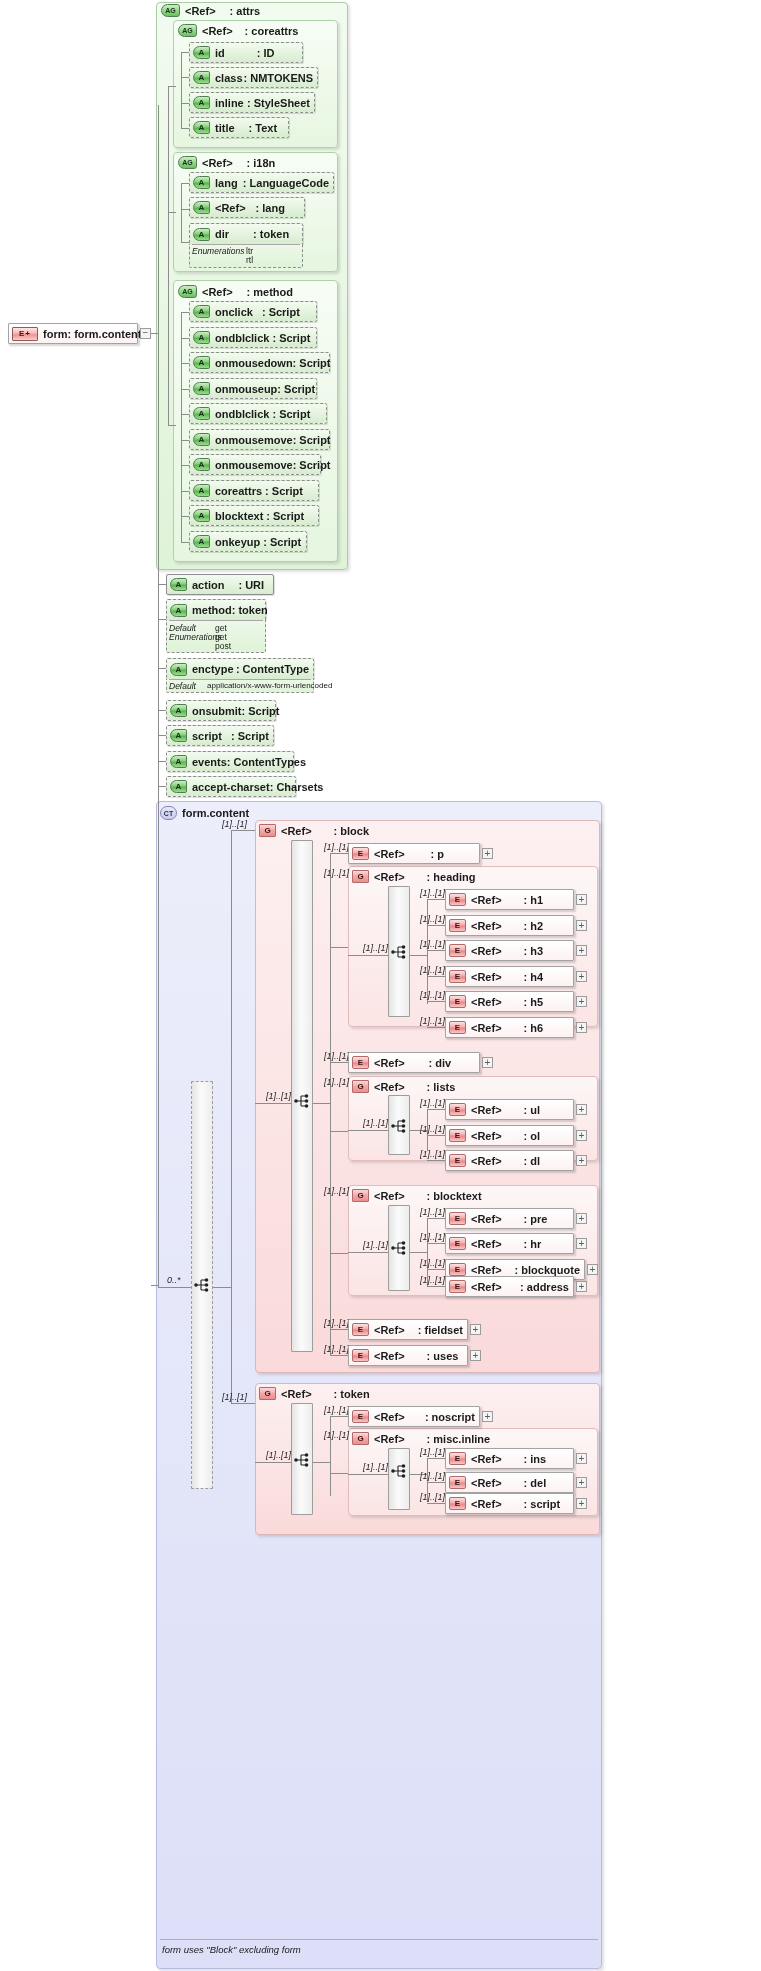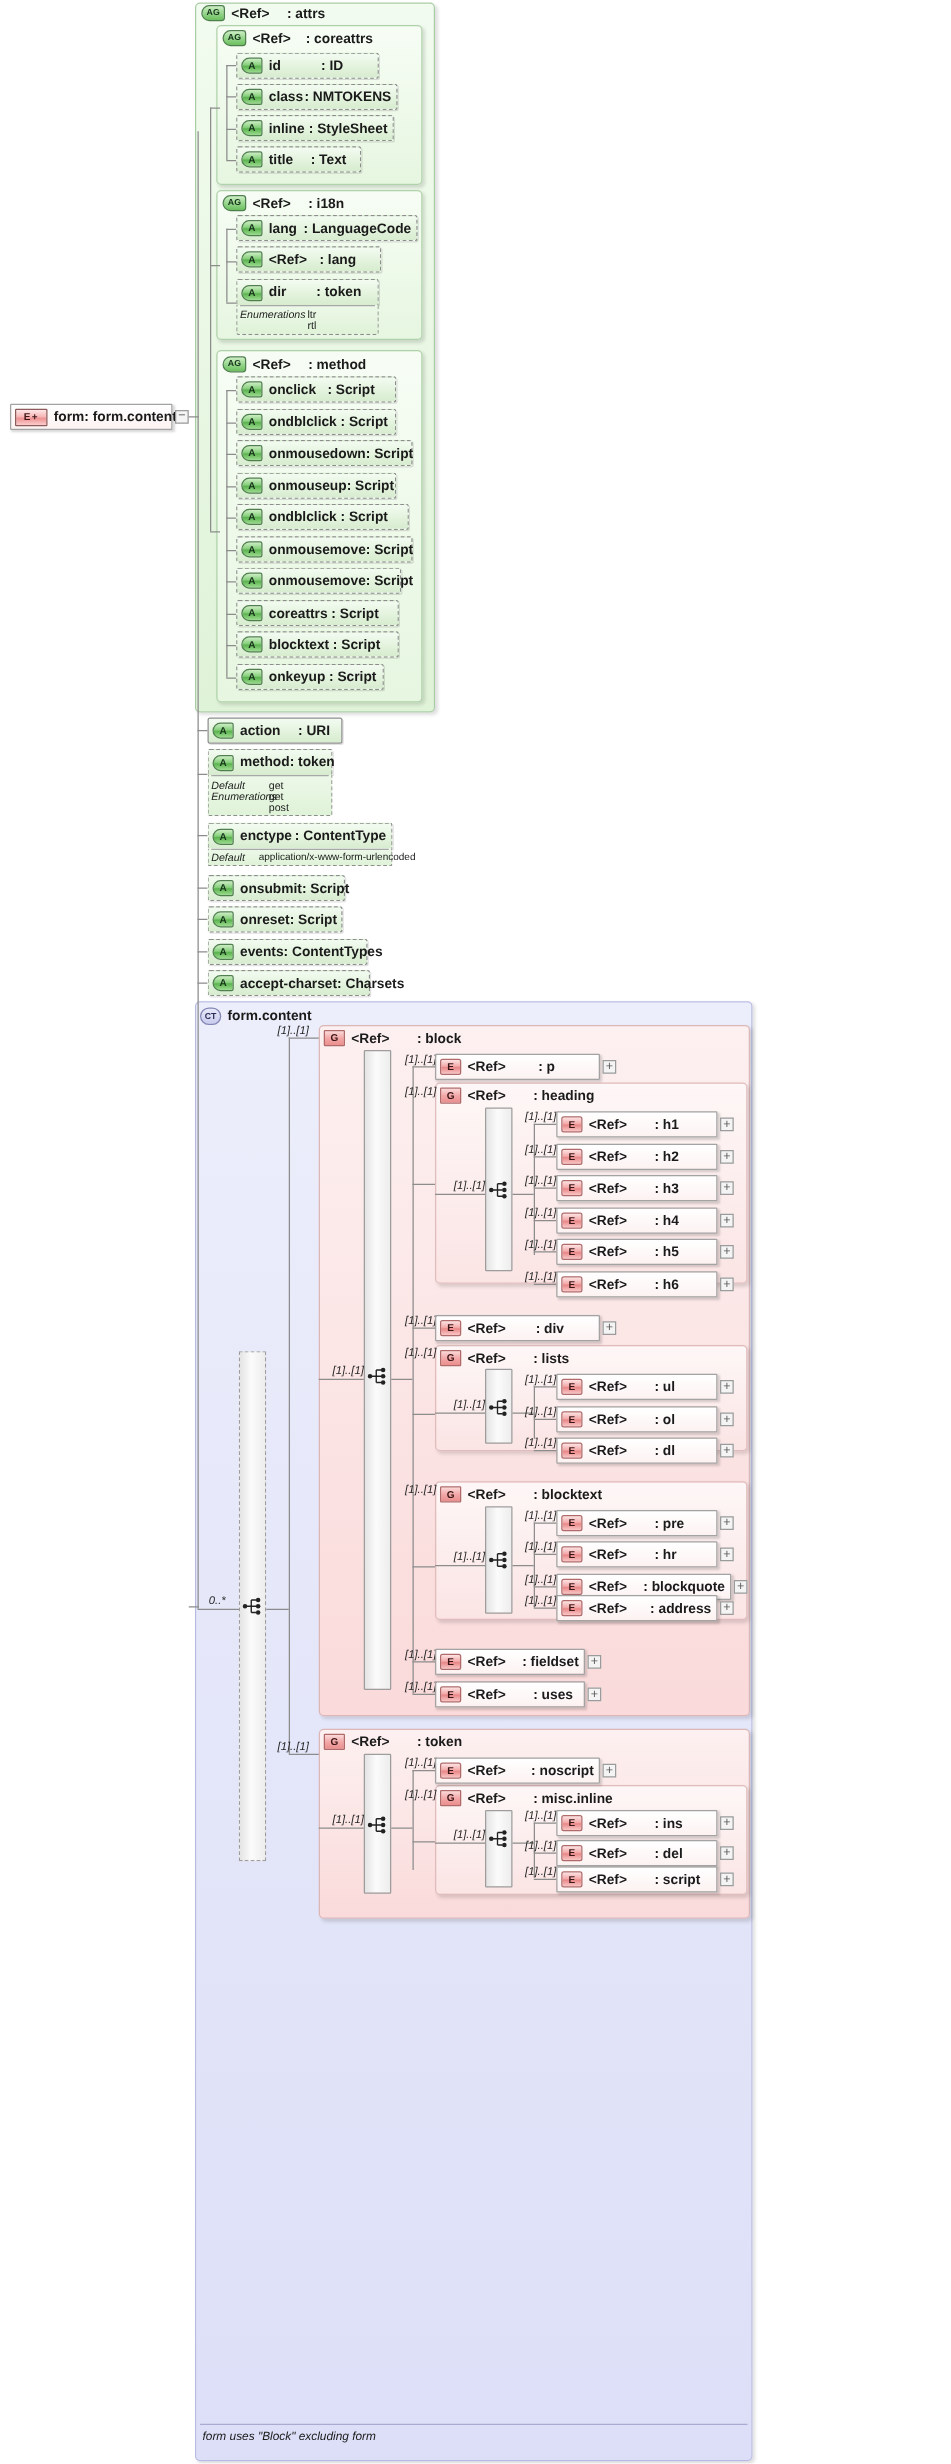--- a/index.html
+++ b/index.html
@@ -457,21 +457,21 @@
   <div class="facet" style="left:207px; top:681px; font-size:8px;">application/x-www-form-urlencoded</div>
 
   <div class="node attr opt" style="left:166px; top:700px; width:110px;">
     <span class="badge badge-a">A</span>
     <span class="nm">onsubmit</span>
     <span style="width:3px;"></span>
     <span class="ty">: Script</span>
   </div>
   <div class="node attr opt" style="left:166px; top:725px; width:108px;">
     <span class="badge badge-a">A</span>
-    <span class="nm">onreset</span>
+    <span class="nm">script</span>
     <span style="width:9px;"></span>
     <span class="ty">: Script</span>
   </div>
   <div class="node attr opt" style="left:166px; top:751px; width:128px;">
     <span class="badge badge-a">A</span>
     <span class="nm">events</span>
     <span style="width:12px;"></span>
     <span class="ty">: ContentTypes</span>
   </div>
   <div class="node attr opt" style="left:166px; top:776px; width:130px;">

